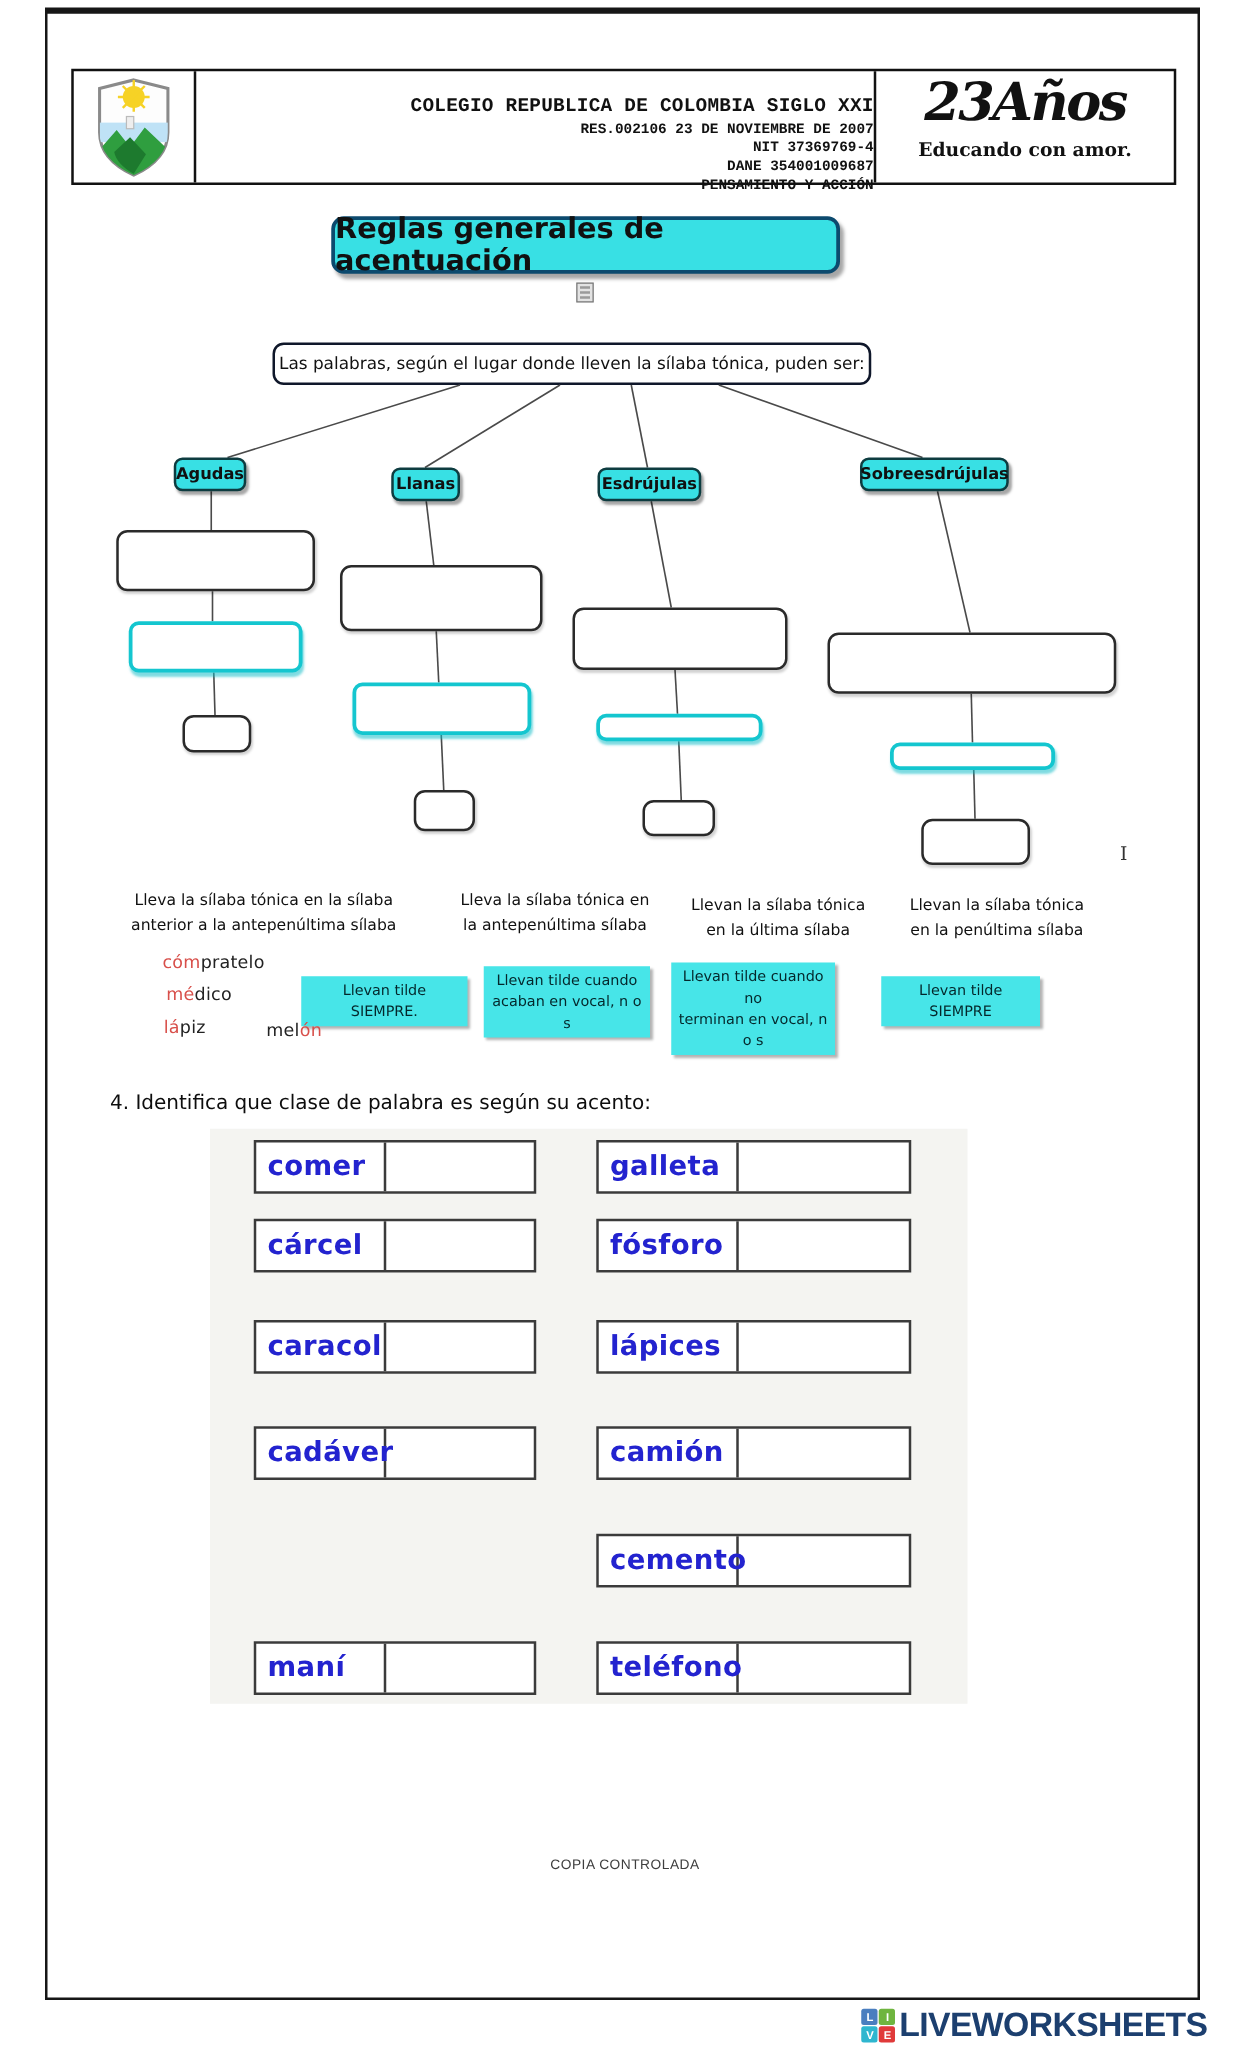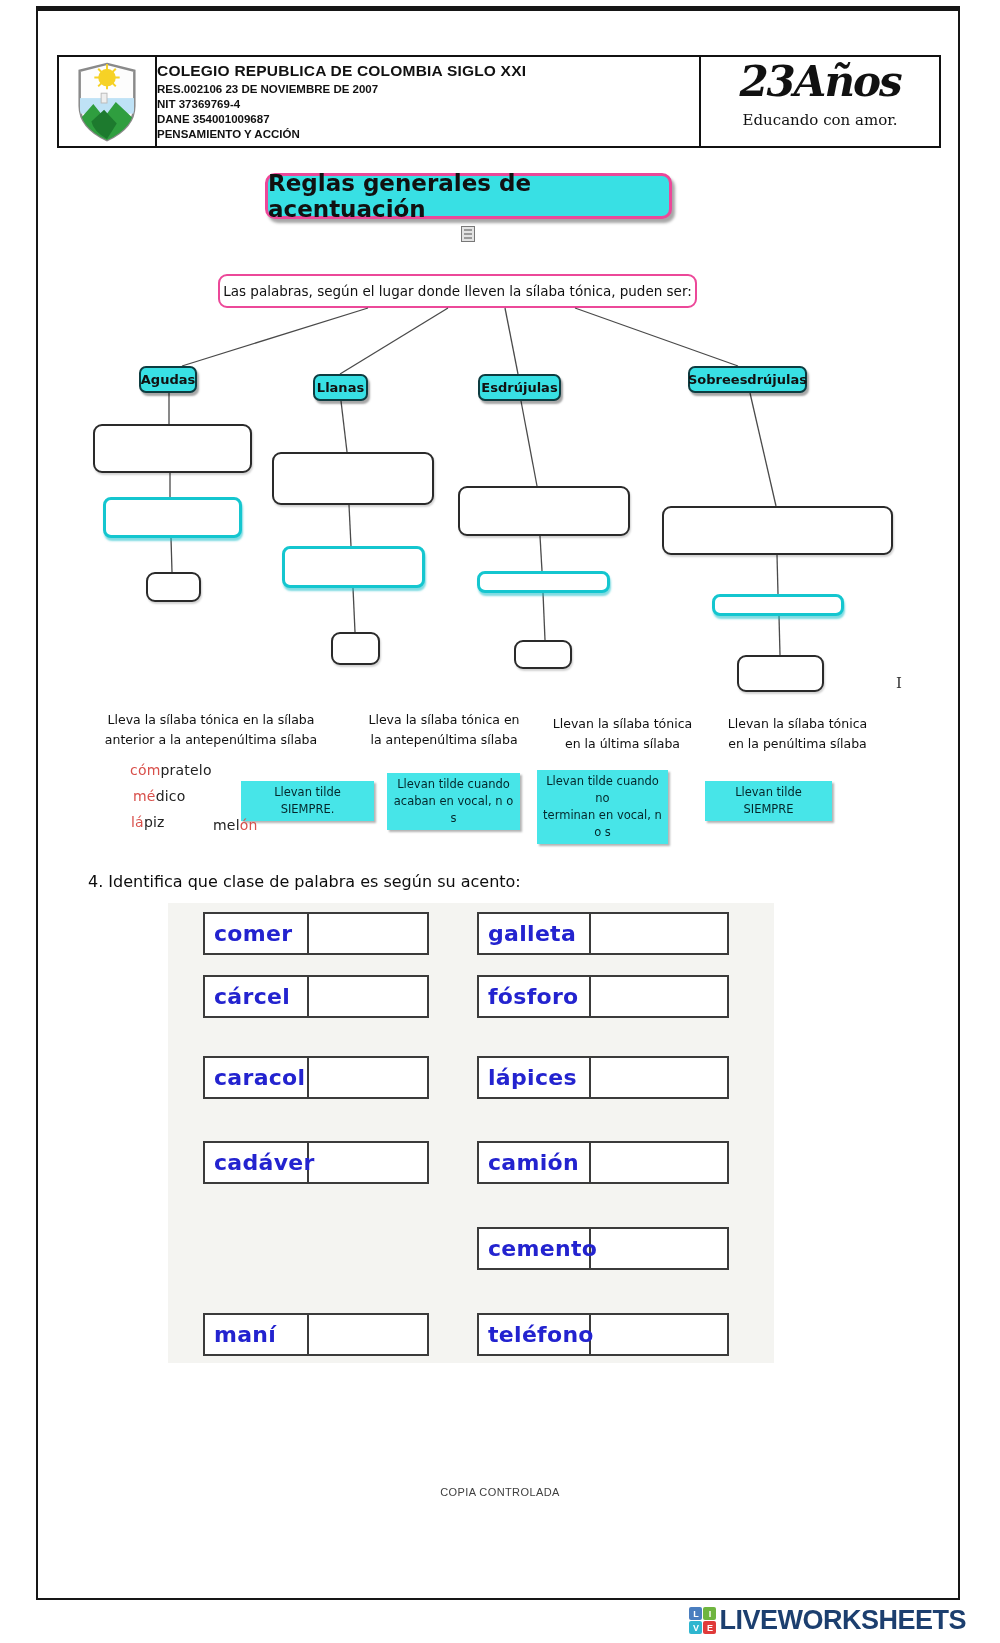--- a/index.html
+++ b/index.html
@@ -5,34 +5,34 @@
   html,body{margin:0;padding:0;background:#ffffff;}
   body{width:1000px;height:1643px;position:relative;font-family:"DejaVu Sans",sans-serif;color:#111;}
   .abs{position:absolute;}
 
   
   .page-border{left:36px;top:6px;width:924px;height:1594px;border:2px solid #161616;border-top-width:5px;box-sizing:border-box;}
 
   
   .hdr{left:57px;top:55px;width:884px;height:93px;border:2px solid #111;box-sizing:border-box;display:flex;background:#fff;}
   .hdr-logo{width:98px;border-right:2px solid #111;box-sizing:border-box;display:flex;align-items:center;justify-content:center;}
-  .hdr-center{flex:1;border-right:2px solid #111;box-sizing:border-box;text-align:left;font-family:Liberation Sans, sans-serif;padding-top:5px;}
+  .hdr-center{flex:1;border-right:2px solid #111;box-sizing:border-box;text-align:right;font-family:Liberation Mono, monospace;padding-top:19px;}
   .hdr-right{width:238px;text-align:center;font-family:"DejaVu Serif",serif;}
   .school-name{font-size:15.5px;font-weight:bold;letter-spacing:.2px;margin-bottom:2px;}
   .hdr-line{font-size:11.5px;font-weight:bold;line-height:15px;}
   .years{font-size:42px;font-style:italic;font-weight:bold;line-height:46px;margin-top:2px;letter-spacing:-2px;}
-  .slogan{font-size:15px;font-weight:normal;margin-top:6px;}
-
-  
-  .title-box{left:265px;top:173px;width:407px;height:46px;background:#38e0e4;border:3px solid #ec4899;border-radius:10px;box-sizing:border-box;display:flex;align-items:center;justify-content:center;font-size:23px;font-weight:600;box-shadow:3px 4px 3px rgba(0,0,0,.35);}
+  .slogan{font-size:15px;font-weight:bold;margin-top:6px;}
+
+  
+  .title-box{left:265px;top:173px;width:407px;height:46px;background:#38e0e4;border:3px solid #0c4a6e;border-radius:10px;box-sizing:border-box;display:flex;align-items:center;justify-content:center;font-size:23px;font-weight:600;box-shadow:3px 4px 3px rgba(0,0,0,.35);}
   .doc-icon{left:461px;top:226px;width:14px;height:16px;background:#e3e3e3;border:1px solid #777;box-sizing:border-box;}
   .doc-icon i{display:block;height:2px;background:#9a9a9a;margin:2px 2px 0 2px;}
 
   
-  .intro-box{left:218px;top:274px;width:479px;height:34px;background:#fff;border:2px solid #ec4899;border-radius:9px;box-sizing:border-box;display:flex;align-items:center;justify-content:center;font-size:13.5px;}
+  .intro-box{left:218px;top:274px;width:479px;height:34px;background:#fff;border:2px solid #0f172a;border-radius:9px;box-sizing:border-box;display:flex;align-items:center;justify-content:center;font-size:13.5px;}
 
   
   .cat{background:#38e0e4;border:2px solid #0d3c40;border-radius:7px;box-sizing:border-box;display:flex;align-items:center;justify-content:center;font-size:13px;font-weight:600;box-shadow:2px 3px 2px rgba(0,0,0,.35);z-index:2;}
 
   
   .bx{background:#fff;border:2px solid #2a2a2a;border-radius:9px;box-sizing:border-box;box-shadow:1px 2px 2px rgba(0,0,0,.18);z-index:2;}
   .bx-cyan{background:#fff;border:3px solid #14c6cf;border-radius:8px;box-sizing:border-box;box-shadow:1px 3px 2px rgba(20,190,200,.55);z-index:2;}
 
   
   .desc{text-align:center;font-size:12.5px;line-height:1.6;color:#101010;}

